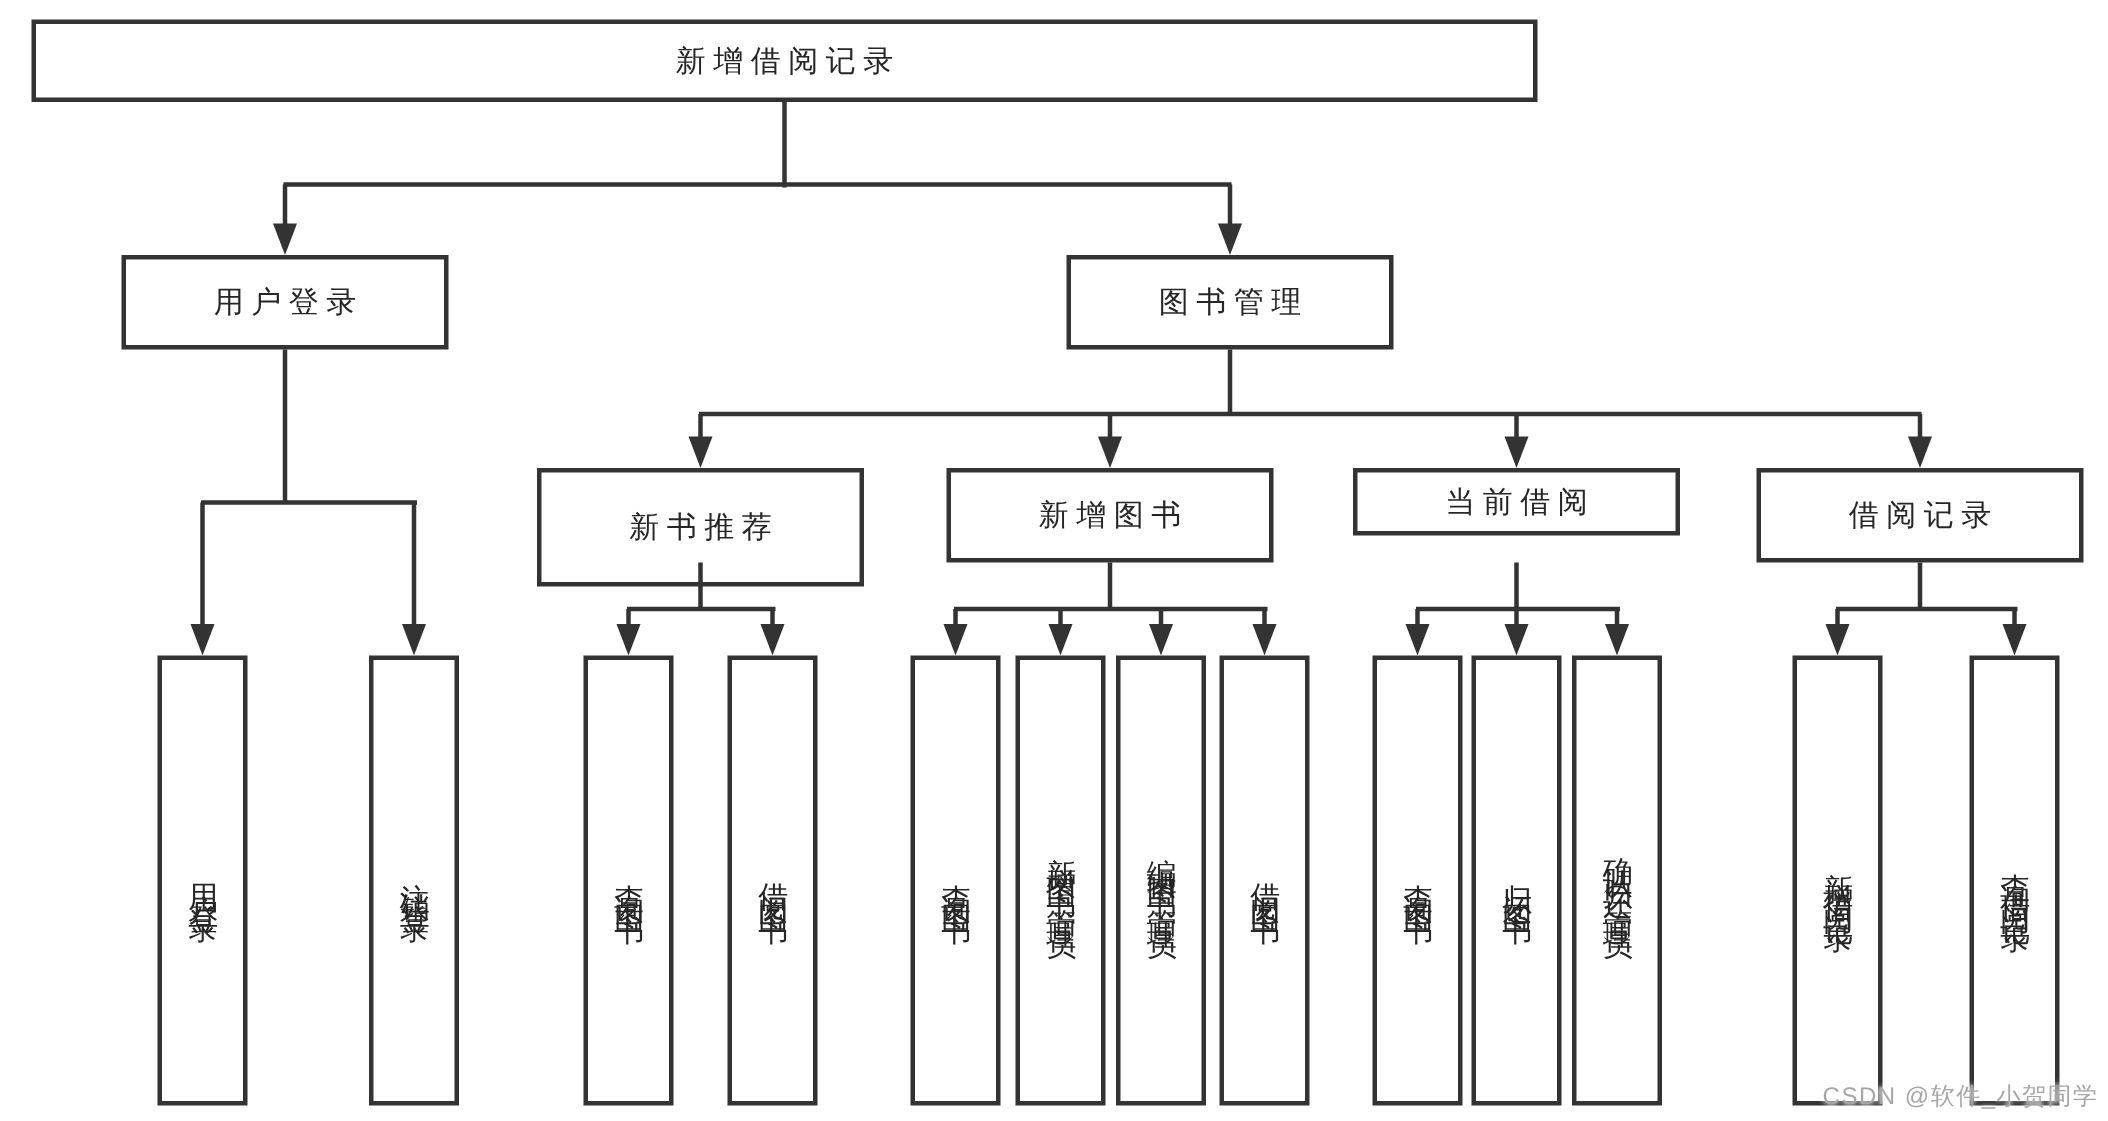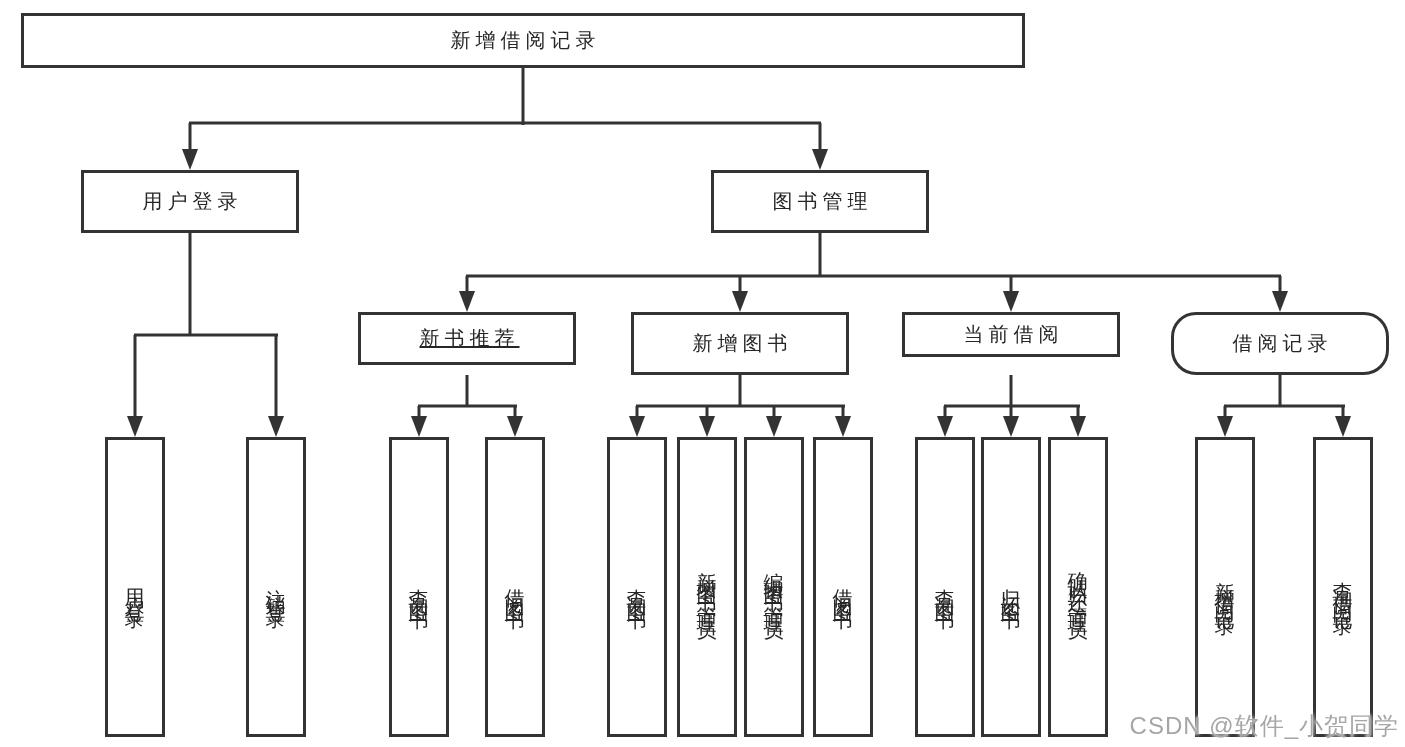--- a/index.html
+++ b/index.html
@@ -33,21 +33,21 @@
   .hline{position:absolute;height:3px;background:var(--line);transform:translateY(-50%);}
   .arrow{
     position:absolute;width:0;height:0;
     border-left:8px solid transparent;
     border-right:8px solid transparent;
     border-top:21px solid var(--line);
     transform:translateX(-50%);
   }
   .watermark{
     position:absolute;right:6px;bottom:5px;
-    font-size:24px;color:var(--wm);letter-spacing:1px;
+    font-size:16px;color:var(--wm);letter-spacing:1px;
     text-shadow:0 0 3px #fff,0 0 5px #fff;
   }
 </style>
 </head>
 <body>
 
 <div class="canvas">
 
   <div class="node" style="left:21px;top:13px;width:1004px;height:55px;">
     <span class="hlabel">新增借阅记录</span>
@@ -78,30 +78,30 @@
   <div class="hline" style="left:466px;top:276px;width:815px;"></div>
   <div class="vline" style="left:467px;top:276px;height:17px;"></div>
   <div class="arrow" style="left:467px;top:291px;"></div>
   <div class="vline" style="left:740px;top:276px;height:17px;"></div>
   <div class="arrow" style="left:740px;top:291px;"></div>
   <div class="vline" style="left:1011px;top:276px;height:17px;"></div>
   <div class="arrow" style="left:1011px;top:291px;"></div>
   <div class="vline" style="left:1280px;top:276px;height:17px;"></div>
   <div class="arrow" style="left:1280px;top:291px;"></div>
 
-  <div class="node" style="left:358px;top:312px;width:218px;height:53px;text-decoration:underline;">
+  <div class="node" style="left:358px;top:312px;width:218px;height:79px;">
     <span class="hlabel">新书推荐</span>
   </div>
   <div class="node" style="left:631px;top:312px;width:218px;height:63px;">
     <span class="hlabel">新增图书</span>
   </div>
   <div class="node" style="left:902px;top:312px;width:218px;height:45px;">
     <span class="hlabel">当前借阅</span>
   </div>
-  <div class="node" style="left:1171px;top:312px;width:218px;height:63px;border-radius:25px;">
+  <div class="node" style="left:1171px;top:312px;width:218px;height:63px;">
     <span class="hlabel">借阅记录</span>
   </div>
 
   <div class="vline" style="left:467px;top:375px;height:32px;"></div>
   <div class="hline" style="left:418px;top:406px;width:99px;"></div>
   <div class="vline" style="left:419px;top:406px;height:12px;"></div>
   <div class="arrow" style="left:419px;top:416px;"></div>
   <div class="vline" style="left:515px;top:406px;height:12px;"></div>
   <div class="arrow" style="left:515px;top:416px;"></div>
 

